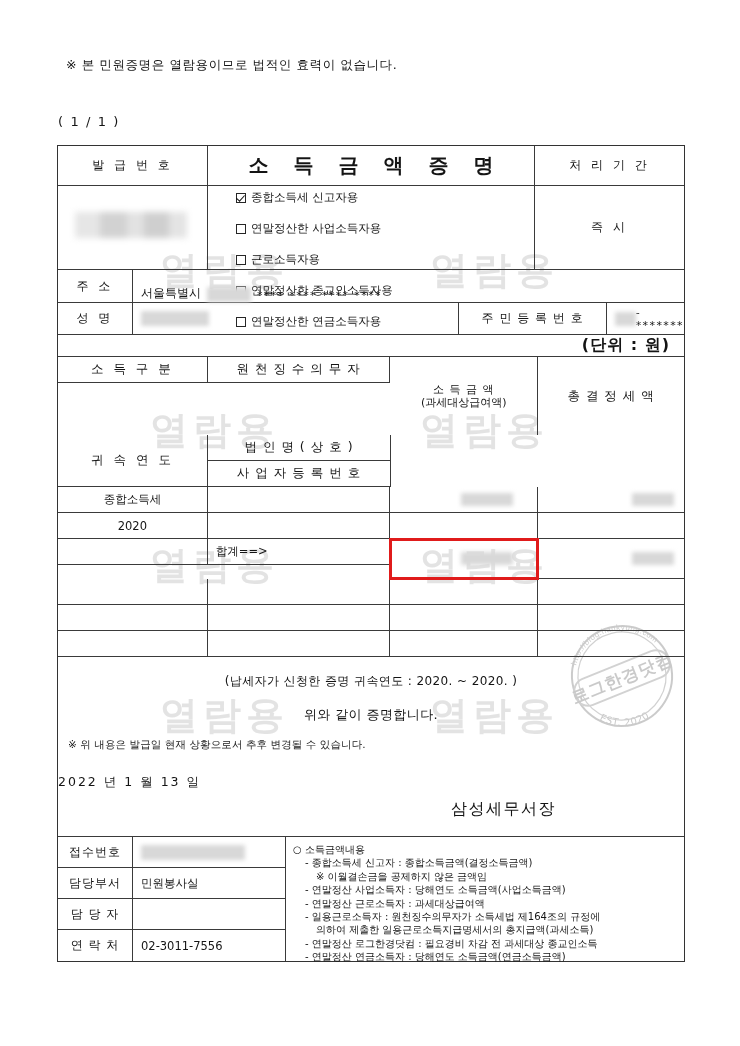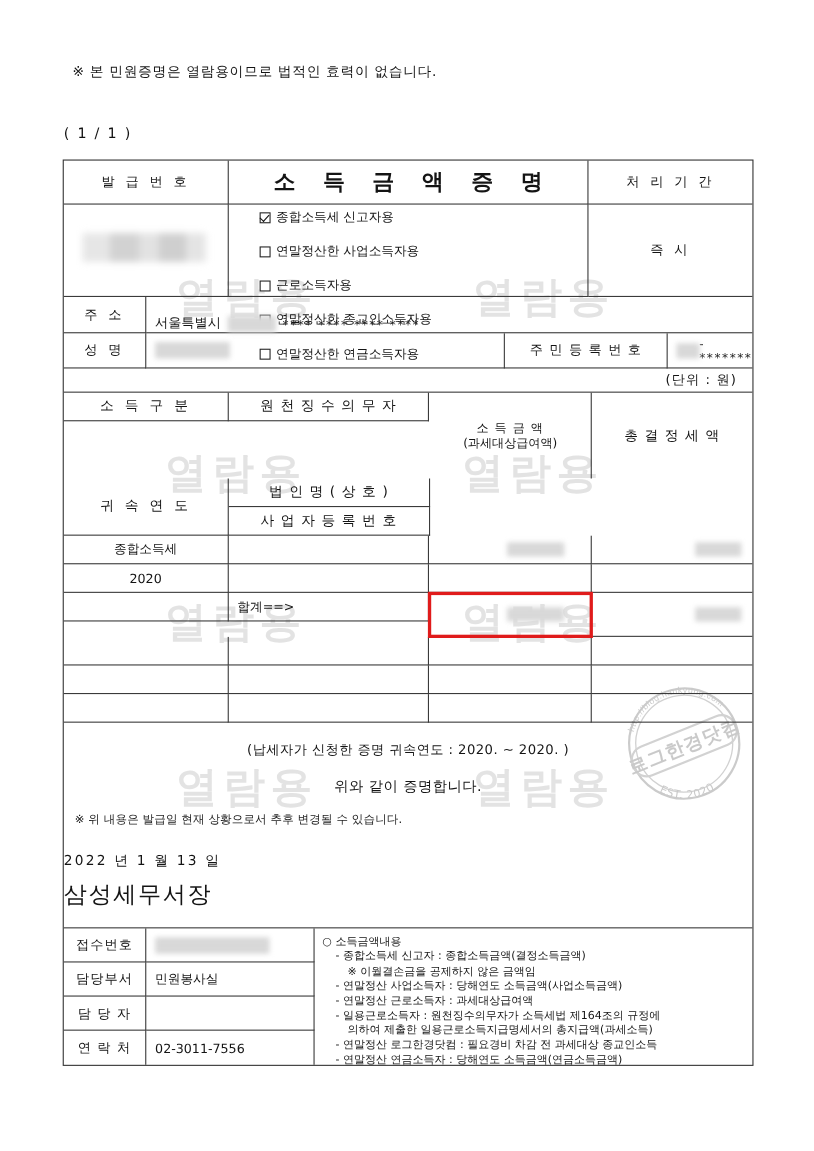--- a/index.html
+++ b/index.html
@@ -156,21 +156,21 @@
   }
 
   
   .lbl-addr { width: 75px; height: 33px; }
   .val-addr { width: 552px; height: 33px; justify-content: flex-start; padding-left: 8px; align-items: flex-end; }
   .lbl-name { width: 75px; height: 32px; }
   .val-name { width: 327px; height: 32px; justify-content: flex-start; padding-left: 8px; }
   .lbl-jumin { width: 148px; height: 32px; }
   .val-jumin { width: 77px; height: 32px; justify-content: flex-start; padding-left: 8px; }
 
-  .unit-row { height: 22px; justify-content: flex-end; padding-right: 14px; font-size: 12px; letter-spacing: 1px; }
+  .unit-row { height: 22px; justify-content: flex-end; padding-right: 14px; font-size: 16px; letter-spacing: 1px; font-weight: bold; }
 
   
   .mt-c1 { width: 150px; }
   .mt-c2 { width: 183px; }
   .mt-c3 { width: 148px; }
   .mt-c4 { width: 146px; }
 
   .th { font-size: 12.5px; }
   .th-sub { font-size: 11px; line-height: 13px; text-align: center; }
 
@@ -202,21 +202,22 @@
     color: #1a1a1a;
   }
   .cert-date {
     text-align: left;
     font-size: 12.5px;
     letter-spacing: 2px;
     padding-right: 104px;
     margin-top: 22px;
   }
   .cert-issuer {
-    font-size: 21px;
+    text-align: right;
+    font-size: 16px;
     letter-spacing: 1.5px;
     padding-right: 128px;
     margin-top: 8px;
     margin-bottom: 10px;
   }
 
   
   .bot-l1 { width: 75px; }
   .bot-l2 { width: 153px; text-align: right; }
   .bot-r  { width: 398px; }

